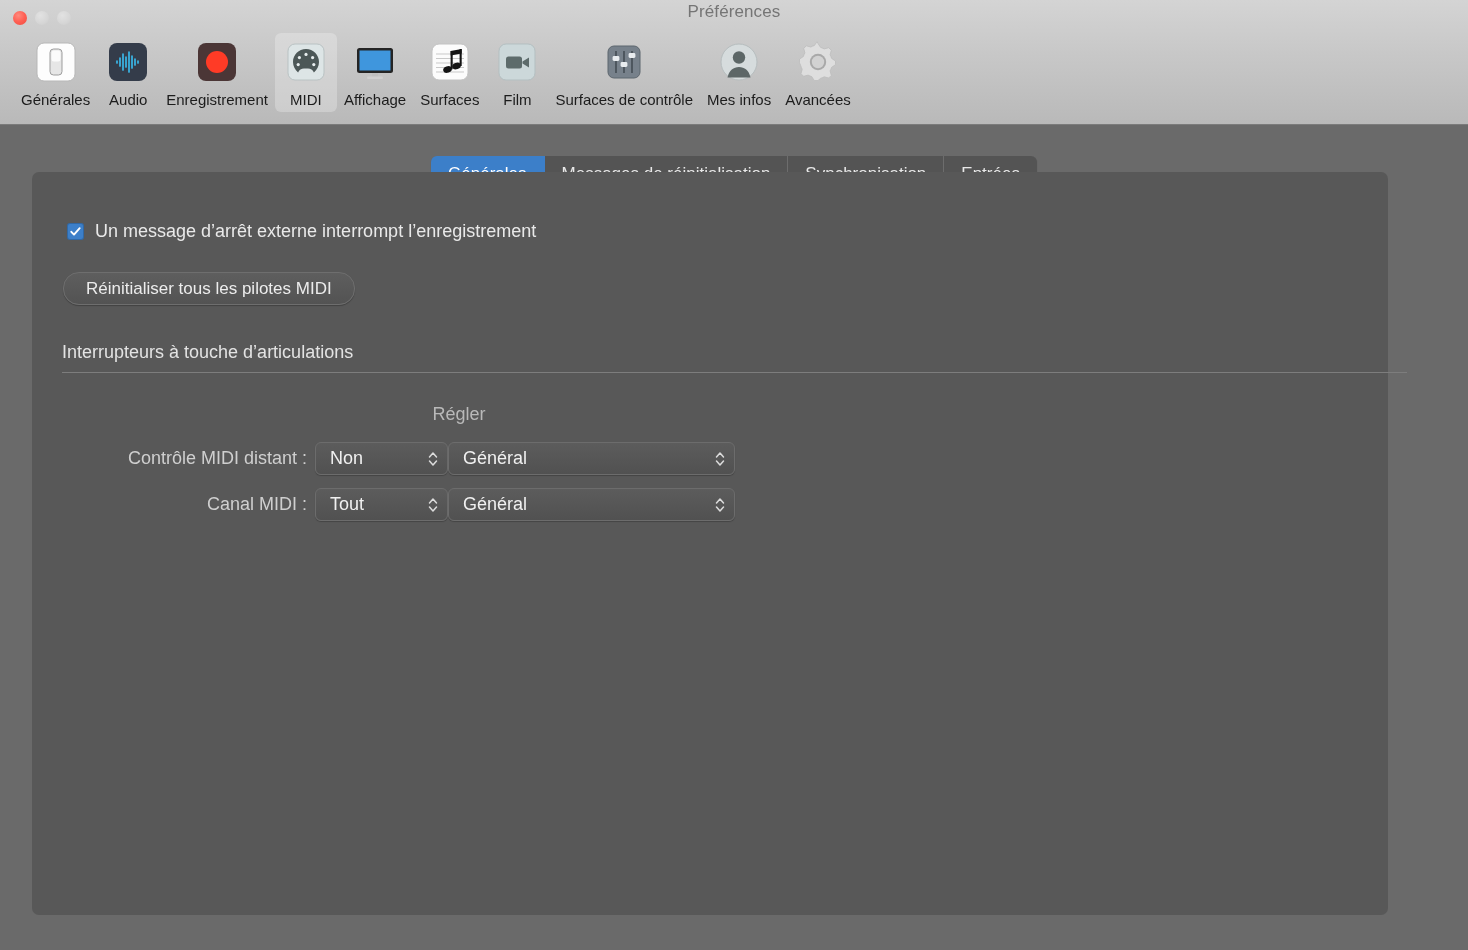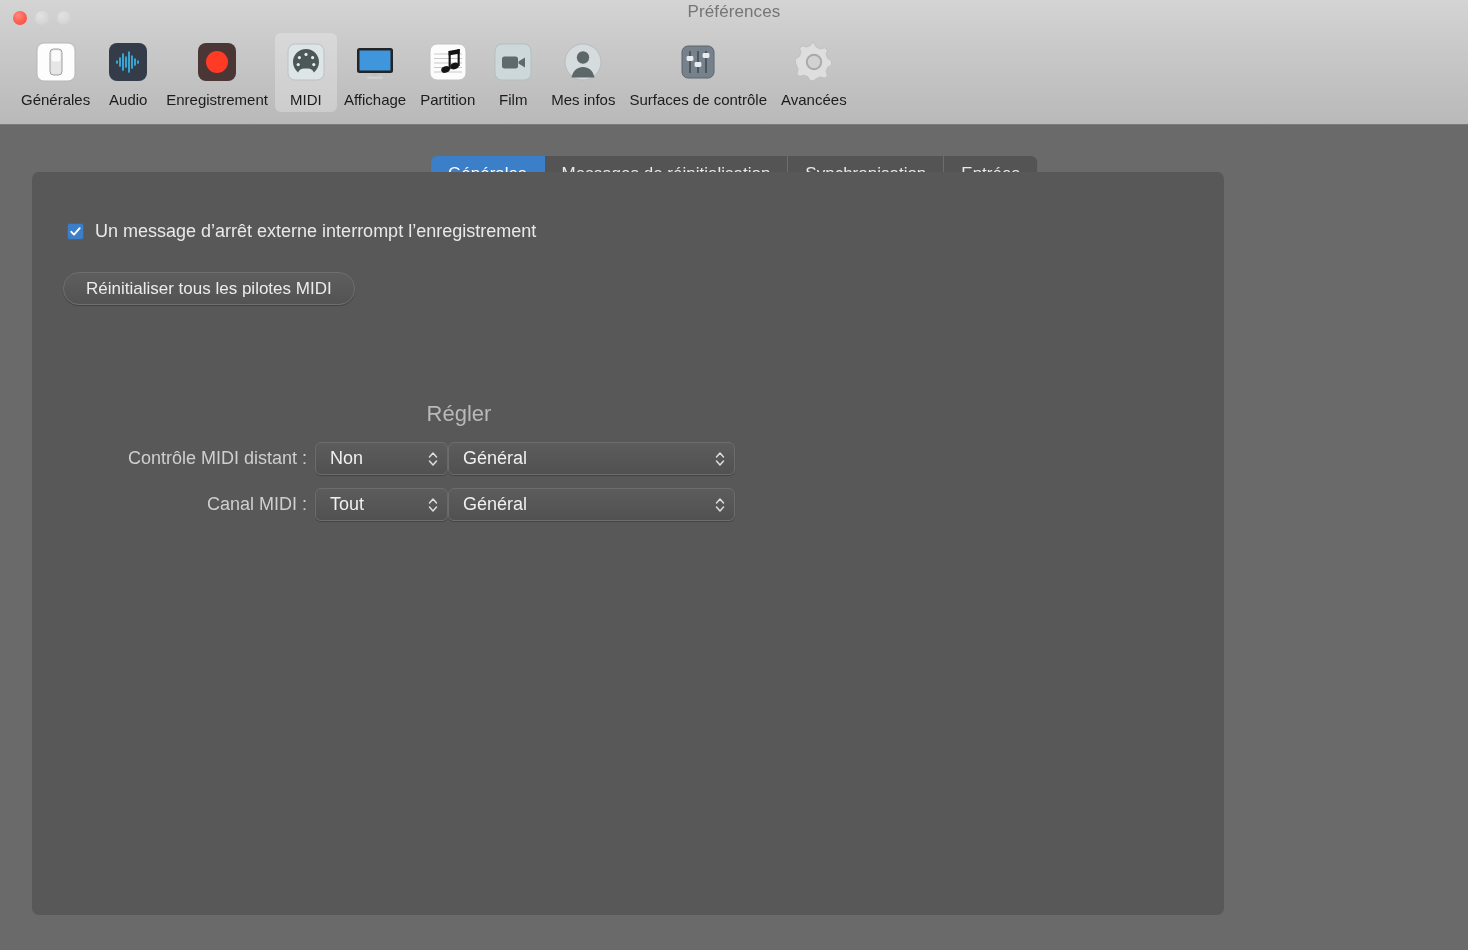--- a/index.html
+++ b/index.html
@@ -134,21 +134,21 @@
     background: #3c7fc9;
     color: #ffffff;
     border-right-color: #3c7fc9;
   }
 
   
   .panel {
     position: absolute;
     left: 32px;
     top: 47px;
-    width: 1192px;
+    width: 1356px;
     height: 743px;
     background: #585858;
     border-radius: 7px;
     box-sizing: border-box;
   }
 
   
   .check-row {
     position: absolute;
     left: 35px;
@@ -218,21 +218,21 @@
   }
   .col-head {
     height: 30px;
     display: flex;
     align-items: center;
   }
   .col-head .spacer { width: 253px; }
   .col-head .regler {
     width: 288px;
     text-align: center;
-    font-size: 22px;
+    font-size: 18px;
     color: #b9b9b9;
   }
 
   .frow {
     display: flex;
     align-items: center;
     margin-top: 13px;
   }
   .frow.dim .flabel { color: #9b9b9b; }
 
@@ -379,45 +379,34 @@
             </g>
             <g fill="#141414">
               <ellipse cx="19.5" cy="29.5" rx="4.4" ry="3.3" transform="rotate(-20 19.5 29.5)"></ellipse>
               <ellipse cx="28.5" cy="26" rx="4.4" ry="3.3" transform="rotate(-20 28.5 26)"></ellipse>
               <rect x="22.6" y="11" width="2.1" height="18.3"></rect>
               <rect x="31.6" y="9" width="2.1" height="17"></rect>
               <path d="M22.6 11 L33.7 9 L33.7 13.4 L22.6 15.4 Z"></path>
             </g>
           </svg>
         </div>
-        <div class="tb-label">Partition</div>
+        <div class="tb-label">Surfaces</div>
       </div>
 
       <div class="tb-item">
         <div class="tb-icon">
           <svg width="44" height="44" viewBox="0 0 44 44">
             <rect x="4" y="4" width="36" height="36" rx="7" fill="#ccd8da" stroke="#b3bfc1"></rect>
             <rect x="11" y="16.5" width="16" height="12" rx="2.5" fill="#5d6b6b"></rect>
             <path d="M27.5 21.5 L34 17.5 L34 27.5 L27.5 23.5 Z" fill="#5d6b6b"></path>
           </svg>
         </div>
         <div class="tb-label">Film</div>
       </div>
 
-
-      <div class="tb-item">
-        <div class="tb-icon">
-          <svg width="44" height="44" viewBox="0 0 44 44">
-            <circle cx="22" cy="22" r="18" fill="#d6dcdd" stroke="#b6bdbe"></circle>
-            <circle cx="22" cy="17.5" r="6.2" fill="#5d6767"></circle>
-            <path d="M10.5 37.5c1.6-7 6-10.4 11.5-10.4s9.9 3.4 11.5 10.4z" fill="#5d6767"></path>
-          </svg>
-        </div>
-        <div class="tb-label">Mes infos</div>
-      </div>
 
       <div class="tb-item">
         <div class="tb-icon">
           <svg width="44" height="44" viewBox="0 0 44 44">
             <rect x="6" y="6" width="32" height="32" rx="6" fill="#77818b" stroke="#5d666e"></rect>
             <g stroke="#3d454c" stroke-width="1.4">
               <line x1="14" y1="11" x2="14" y2="33"></line>
               <line x1="22" y1="11" x2="22" y2="33"></line>
               <line x1="30" y1="11" x2="30" y2="33"></line>
             </g>
@@ -425,20 +414,31 @@
             <rect x="18.6" y="22" width="6.8" height="5" rx="1.4" fill="#e8ecef"></rect>
             <rect x="26.6" y="13" width="6.8" height="5" rx="1.4" fill="#e8ecef"></rect>
           </svg>
         </div>
         <div class="tb-label">Surfaces de contrôle</div>
       </div>
 
       <div class="tb-item">
         <div class="tb-icon">
           <svg width="44" height="44" viewBox="0 0 44 44">
+            <circle cx="22" cy="22" r="18" fill="#d6dcdd" stroke="#b6bdbe"></circle>
+            <circle cx="22" cy="17.5" r="6.2" fill="#5d6767"></circle>
+            <path d="M10.5 37.5c1.6-7 6-10.4 11.5-10.4s9.9 3.4 11.5 10.4z" fill="#5d6767"></path>
+          </svg>
+        </div>
+        <div class="tb-label">Mes infos</div>
+      </div>
+
+      <div class="tb-item">
+        <div class="tb-icon">
+          <svg width="44" height="44" viewBox="0 0 44 44">
             <g fill="#dedede" stroke="#bdbdbd" stroke-width="0.8">
               <path d="M22 3.5l2.6 3.9a15.6 15.6 0 013.6 1.5l4.5-1.2 2.6 2.6-1.2 4.5c.65 1.13 1.15 2.34 1.5 3.6l3.9 2.6v3.7l-3.9 2.6a15.6 15.6 0 01-1.5 3.6l1.2 4.5-2.6 2.6-4.5-1.2a15.6 15.6 0 01-3.6 1.5L22 40.5h-3.7l-2.6-3.9a15.6 15.6 0 01-3.6-1.5l-4.5 1.2-2.6-2.6 1.2-4.5a15.6 15.6 0 01-1.5-3.6L3.5 22.8v-3.7l3.9-2.6c.35-1.26.85-2.47 1.5-3.6l-1.2-4.5 2.6-2.6 4.5 1.2a15.6 15.6 0 013.6-1.5l2.6-3.9z"></path>
             </g>
             <circle cx="22" cy="22" r="8.2" fill="#a9a9a9"></circle>
             <circle cx="22" cy="22" r="6.2" fill="#d2d2d2"></circle>
           </svg>
         </div>
         <div class="tb-label">Avancées</div>
       </div>
 
@@ -462,20 +462,24 @@
         <div class="checkbox">
           <svg width="13" height="13" viewBox="0 0 13 13">
             <polyline points="2.3,6.8 5,9.6 10.7,3.2" fill="none" stroke="#ffffff" stroke-width="1.9" stroke-linecap="round" stroke-linejoin="round"></polyline>
           </svg>
         </div>
         <div class="check-label">Un message d’arrêt externe interrompt l’enregistrement</div>
       </div>
 
       <div class="btn-reset">Réinitialiser tous les pilotes MIDI</div>
 
+      <div class="section">
+        <div class="section-title">Interrupteurs à touche d’articulations</div>
+        <div class="section-rule"></div>
+      </div>
 
       <div class="form">
 
         <div class="col-head">
           <div class="spacer"></div>
           <div class="regler">Régler</div>
         </div>
 
         <div class="frow">
           <div class="flabel">Contrôle MIDI distant :</div>

